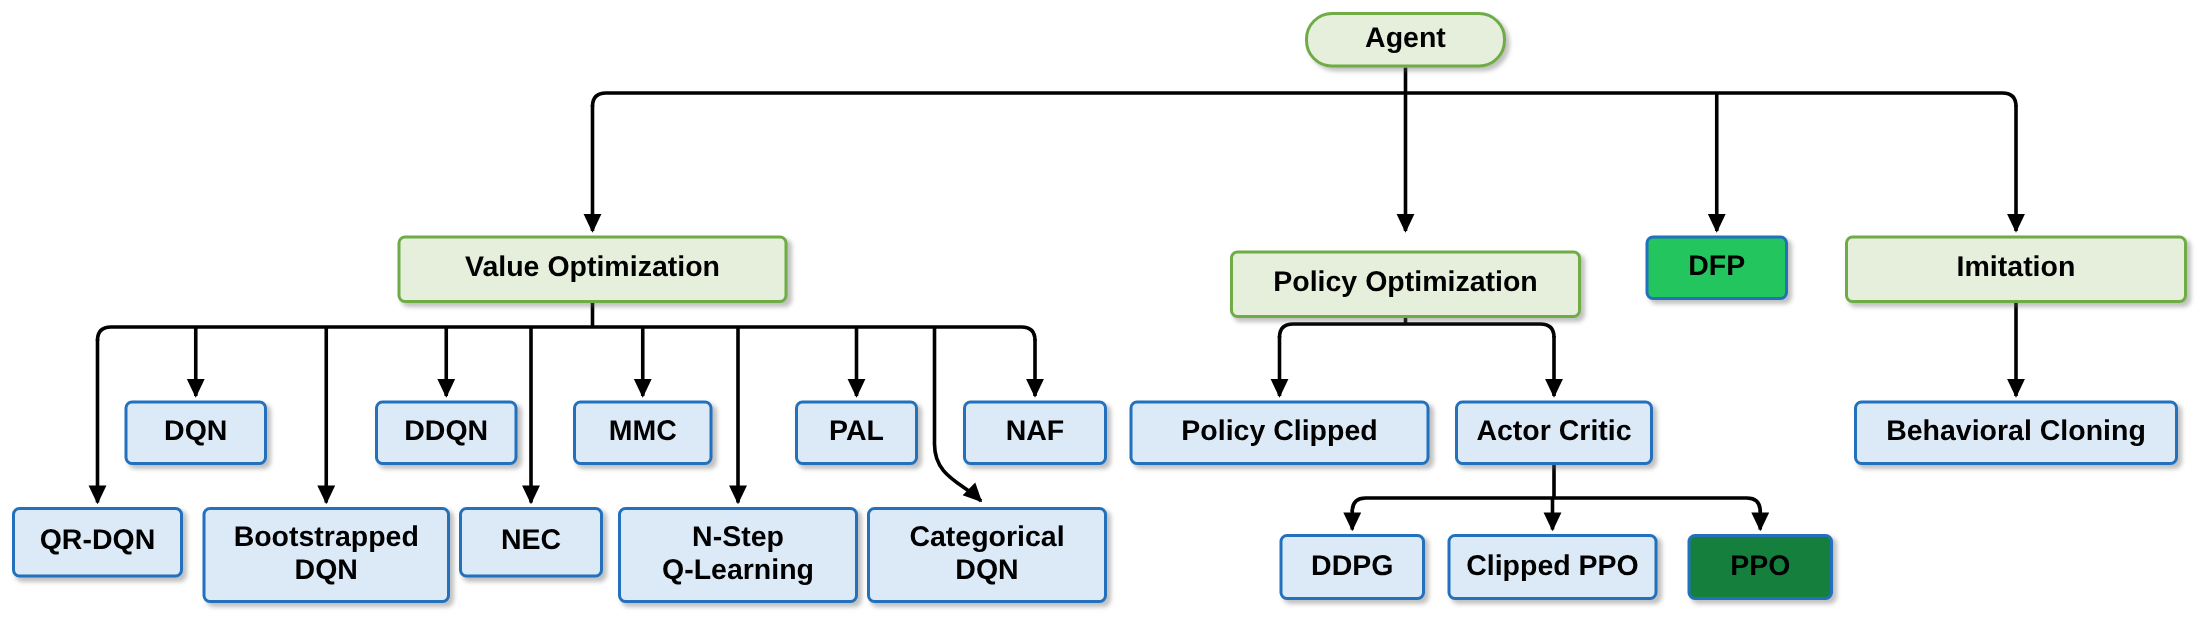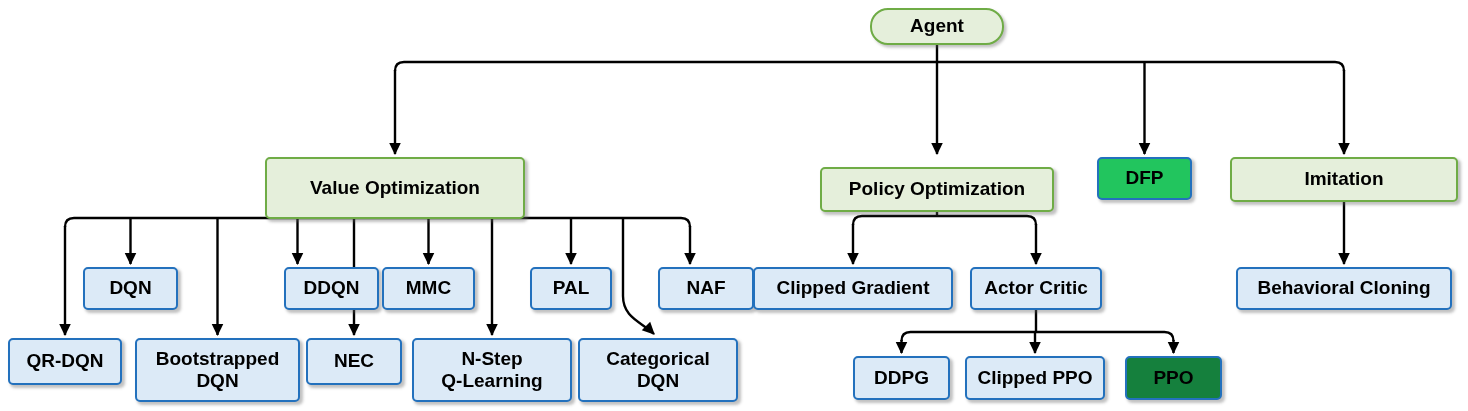--- a/index.html
+++ b/index.html
@@ -72,37 +72,37 @@
         <path d="M 1036 310 L 1036 332" class="edge"></path>
         <path d="M 901.5 341 Q 901.5 332 910.5 332 L 1164.5 332 Q 1173.5 332 1173.5 341" class="edge"></path>
         <path d="M 901.5 340 L 901.5 353" class="edge" marker-end="url(#arrow)"></path>
         <path d="M 1035 332 L 1035 353" class="edge" marker-end="url(#arrow)"></path>
         <path d="M 1173.5 340 L 1173.5 353" class="edge" marker-end="url(#arrow)"></path>
         <path d="M 1344 202 L 1344 264" class="edge" marker-end="url(#arrow)"></path>
       </g>
   </svg>
   <div id="nodes">
       <div class="node" style="left: 870px; top: 8px; width: 134px; height: 37px; background: rgb(229, 239, 219); border-color: rgb(111, 172, 70); border-radius: 18px;">Agent</div>
-      <div class="node" style="left: 265px; top: 157px; width: 260px; height: 62px; background: rgb(229, 239, 219); border-color: rgb(111, 172, 70);">Value Optimization</div>
+      <div class="node" style="left: 265px; top: 157px; width: 260px; height: 45px; background: rgb(229, 239, 219); border-color: rgb(111, 172, 70);">Value Optimization</div>
       <div class="node" style="left: 820px; top: 167px; width: 234px; height: 45px; background: rgb(229, 239, 219); border-color: rgb(111, 172, 70);">Policy Optimization</div>
       <div class="node" style="left: 1097px; top: 157px; width: 95px; height: 43px; background: #22c55e; border-color: rgb(35, 113, 189);">DFP</div>
       <div class="node" style="left: 1230px; top: 157px; width: 228px; height: 45px; background: rgb(229, 239, 219); border-color: rgb(111, 172, 70);">Imitation</div>
       <div class="node" style="left: 83px; top: 267px; width: 95px; height: 43px; background: rgb(220, 234, 247); border-color: rgb(35, 113, 189);">DQN</div>
-      <div class="node" style="left: 250px; top: 267px; width: 95px; height: 43px; background: rgb(220, 234, 247); border-color: rgb(35, 113, 189); margin-left: 34px;">DDQN</div>
+      <div class="node" style="left: 250px; top: 267px; width: 95px; height: 43px; background: rgb(220, 234, 247); border-color: rgb(35, 113, 189);">DDQN</div>
       <div class="node" style="left: 382px; top: 267px; width: 93px; height: 43px; background: rgb(220, 234, 247); border-color: rgb(35, 113, 189);">MMC</div>
       <div class="node" style="left: 530px; top: 267px; width: 82px; height: 43px; background: rgb(220, 234, 247); border-color: rgb(35, 113, 189);">PAL</div>
-      <div class="node" style="left: 658px; top: 267px; width: 96px; height: 43px; background: rgb(220, 234, 247); border-color: rgb(35, 113, 189);">NAF</div>
+      <div class="node" style="left: 642px; top: 267px; width: 96px; height: 43px; background: rgb(220, 234, 247); border-color: rgb(35, 113, 189);">NAF</div>
       <div class="node" style="left: 8px; top: 338px; width: 114px; height: 47px; background: rgb(220, 234, 247); border-color: rgb(35, 113, 189);">QR-DQN</div>
       <div class="node" style="left: 135px; top: 338px; width: 165px; height: 64px; background: rgb(220, 234, 247); border-color: rgb(35, 113, 189);">Bootstrapped
 DQN</div>
       <div class="node" style="left: 306px; top: 338px; width: 96px; height: 47px; background: rgb(220, 234, 247); border-color: rgb(35, 113, 189);">NEC</div>
       <div class="node" style="left: 412px; top: 338px; width: 160px; height: 64px; background: rgb(220, 234, 247); border-color: rgb(35, 113, 189);">N-Step
 Q-Learning</div>
       <div class="node" style="left: 578px; top: 338px; width: 160px; height: 64px; background: rgb(220, 234, 247); border-color: rgb(35, 113, 189);">Categorical
 DQN</div>
-      <div class="node" style="left: 753px; top: 267px; width: 200px; height: 43px; background: rgb(220, 234, 247); border-color: rgb(35, 113, 189);">Clipped Gradient</div>
+      <div class="node" style="left: 753px; top: 267px; width: 200px; height: 43px; background: rgb(220, 234, 247); border-color: rgb(35, 113, 189);">Policy Clipped</div>
       <div class="node" style="left: 970px; top: 267px; width: 132px; height: 43px; background: rgb(220, 234, 247); border-color: rgb(35, 113, 189);">Actor Critic</div>
       <div class="node" style="left: 853px; top: 356px; width: 97px; height: 44px; background: rgb(220, 234, 247); border-color: rgb(35, 113, 189);">DDPG</div>
       <div class="node" style="left: 965px; top: 356px; width: 140px; height: 44px; background: rgb(220, 234, 247); border-color: rgb(35, 113, 189);">Clipped PPO</div>
       <div class="node" style="left: 1125px; top: 356px; width: 97px; height: 44px; background: #15803d; border-color: rgb(35, 113, 189);">PPO</div>
       <div class="node" style="left: 1236px; top: 267px; width: 216px; height: 43px; background: rgb(220, 234, 247); border-color: rgb(35, 113, 189);">Behavioral Cloning</div>
     </div>
 </div>
 
 </body></html>

